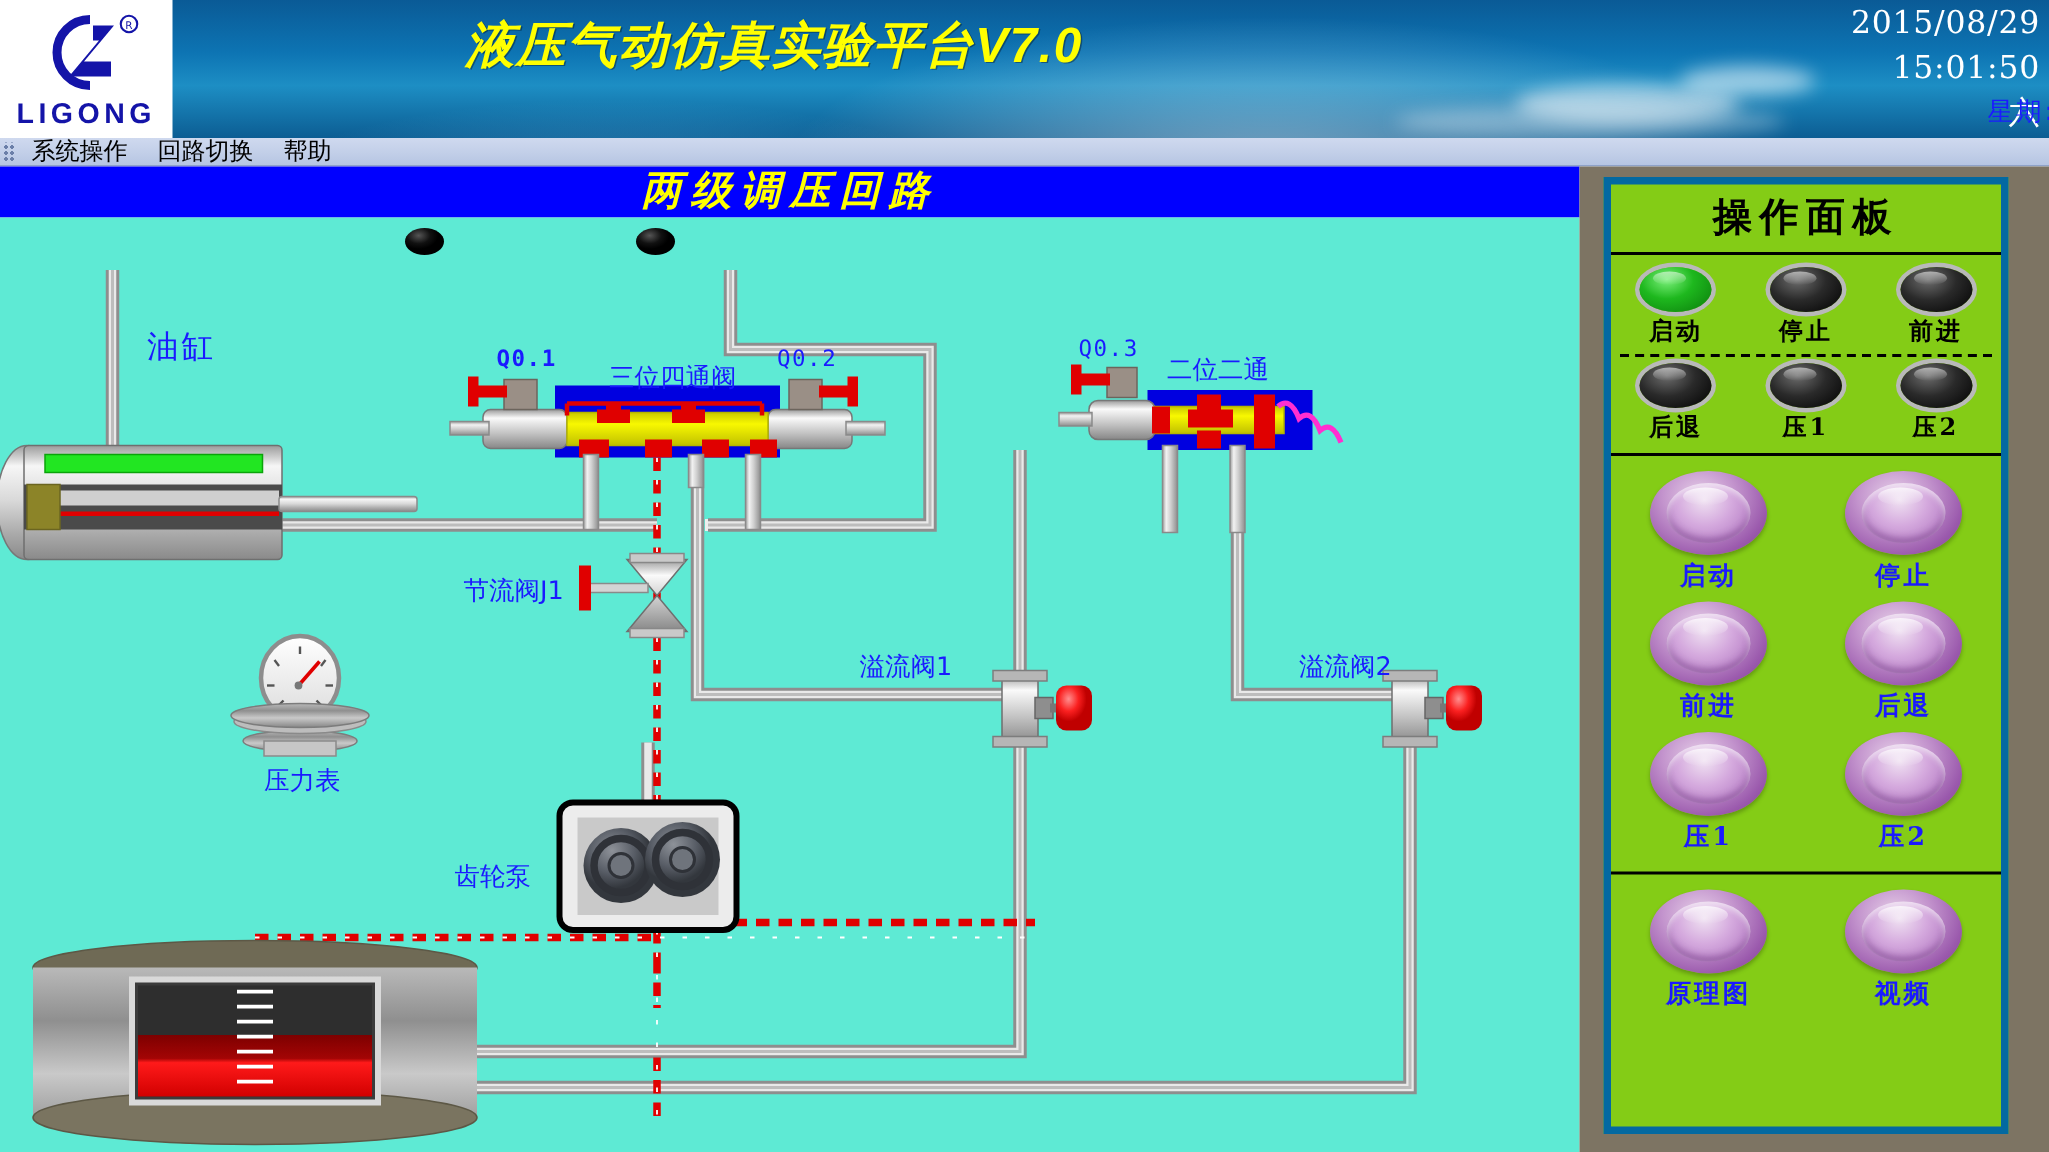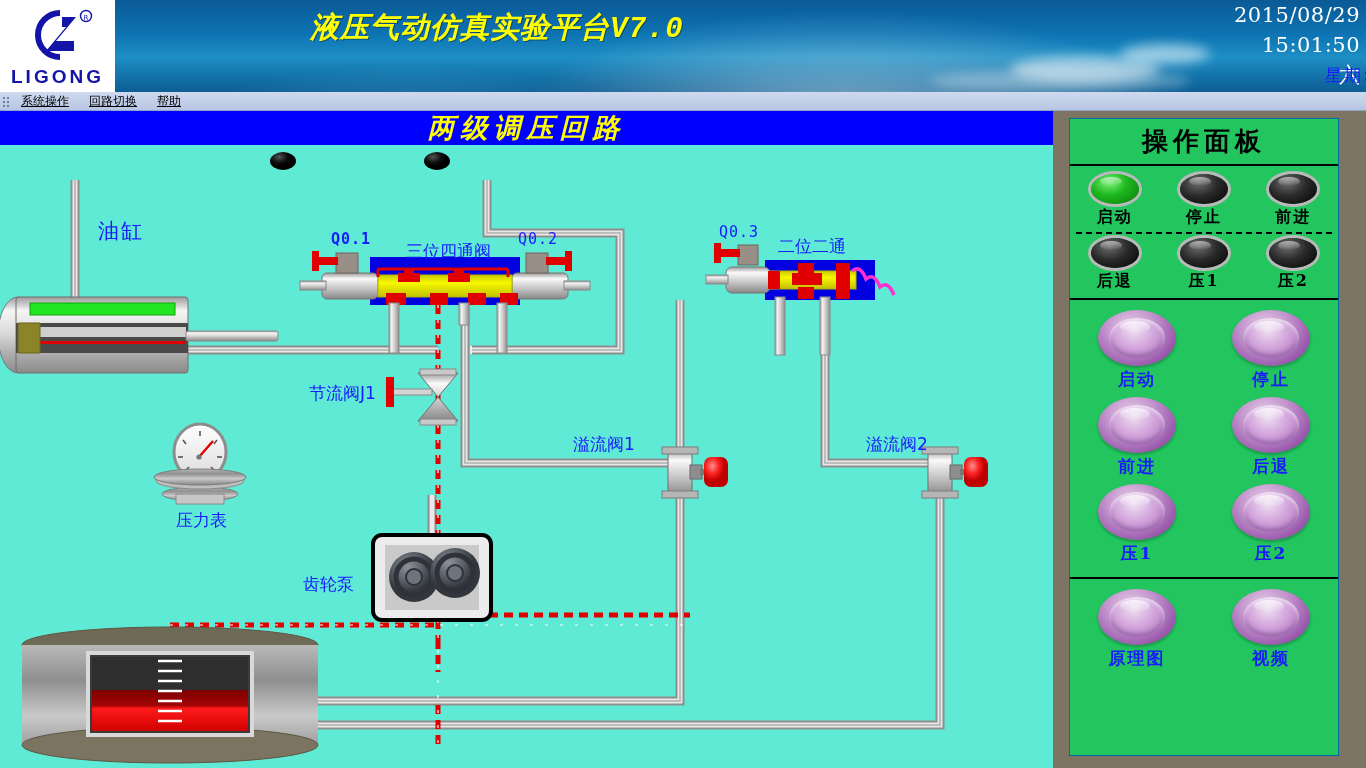--- a/index.html
+++ b/index.html
@@ -26,22 +26,22 @@
     display:flex;flex-direction:column;align-items:center;justify-content:center;
   }
   #logo .mark{position:relative;width:84px;height:56px;}
   #logo .mark svg{display:block;}
   #logo .wordmark{
     font-family:"Liberation Sans",sans-serif;font-weight:bold;font-size:19px;
     letter-spacing:3px;color:#1414a8;line-height:1;margin-top:4px;
   }
   #app-title{
     position:absolute;left:310px;top:4px;width:580px;height:52px;
-    font-family:Liberation Mono, monospace;
-    font-weight:bold;font-style:italic;font-size:29px;letter-spacing:1px;
+    font-family:Liberation Sans, sans-serif;
+    font-weight:bold;font-style:italic;font-size:33px;letter-spacing:1px;
     color:#ffff00;line-height:52px;white-space:nowrap;
     text-shadow:1px 1px 0 rgba(0,0,0,.35);
   }
   #clock{
     position:absolute;right:0;top:0;width:230px;height:105px;
     color:#ffffff;font-family:"DejaVu Serif","Liberation Serif",serif;font-size:21px;
     text-align:right;padding-right:6px;box-sizing:border-box;
   }
   #clock div{line-height:30px;white-space:nowrap;}
   #clock .dt{letter-spacing:.5px;}
@@ -53,22 +53,22 @@
     background:linear-gradient(180deg,#cfd9ef 0%,#c2cfe8 55%,#b6c5e2 100%);
     border-bottom:1px solid #8fa2c8;
     display:flex;align-items:center;box-sizing:border-box;
   }
   #menubar .grip{
     width:8px;height:13px;margin:0 4px 0 2px;
     background-image:radial-gradient(#6b7fa8 40%, transparent 41%);
     background-size:4px 4px;background-position:0 1px;
   }
   #menubar .mi{
-    font-size:12px;color:#000;padding:1px 7px;margin-right:6px;white-space:nowrap;
-    font-family:"DejaVu Sans",sans-serif;cursor:default;text-decoration:underline;
+    font-size:16px;color:#000;padding:1px 7px;margin-right:6px;white-space:nowrap;
+    font-family:"DejaVu Sans",sans-serif;cursor:default;
   }
   
   #circuit-title{
     position:absolute;left:0;top:111px;width:1053px;height:34px;
     background:#0000ff;
     color:#ffff00;font-family:"DejaVu Serif","Liberation Serif",serif;
     font-weight:bold;font-style:italic;font-size:27px;letter-spacing:6px;
     text-align:center;line-height:34px;
   }
   
@@ -81,21 +81,21 @@
     font-family:"DejaVu Sans",sans-serif;
   }
   .lbl.mono{font-family:"DejaVu Sans Mono","Liberation Mono",monospace;font-size:15px;letter-spacing:1px;}
   
   #panel-frame{
     position:absolute;left:1053px;top:111px;width:313px;height:657px;
     background:#7d7463;box-sizing:border-box;
   }
   #panel{
     position:absolute;left:1069px;top:118px;width:270px;height:638px;
-    background:#22c55e;border:1px solid #0369a1;box-sizing:border-box;
+    background:#84cc16;border:5px solid #0369a1;box-sizing:border-box;
   }
   #panel-title{
     height:45px;line-height:45px;text-align:center;
     font-family:"DejaVu Serif","Liberation Serif",serif;font-weight:bold;
     font-size:26px;letter-spacing:5px;color:#000;
     border-bottom:2px solid #000;
   }
   .sec{box-sizing:border-box;}
   .sec-lamps{padding:8px 0 4px;}
   .lamp-row{display:flex;justify-content:space-around;align-items:flex-start;margin-bottom:2px;}

